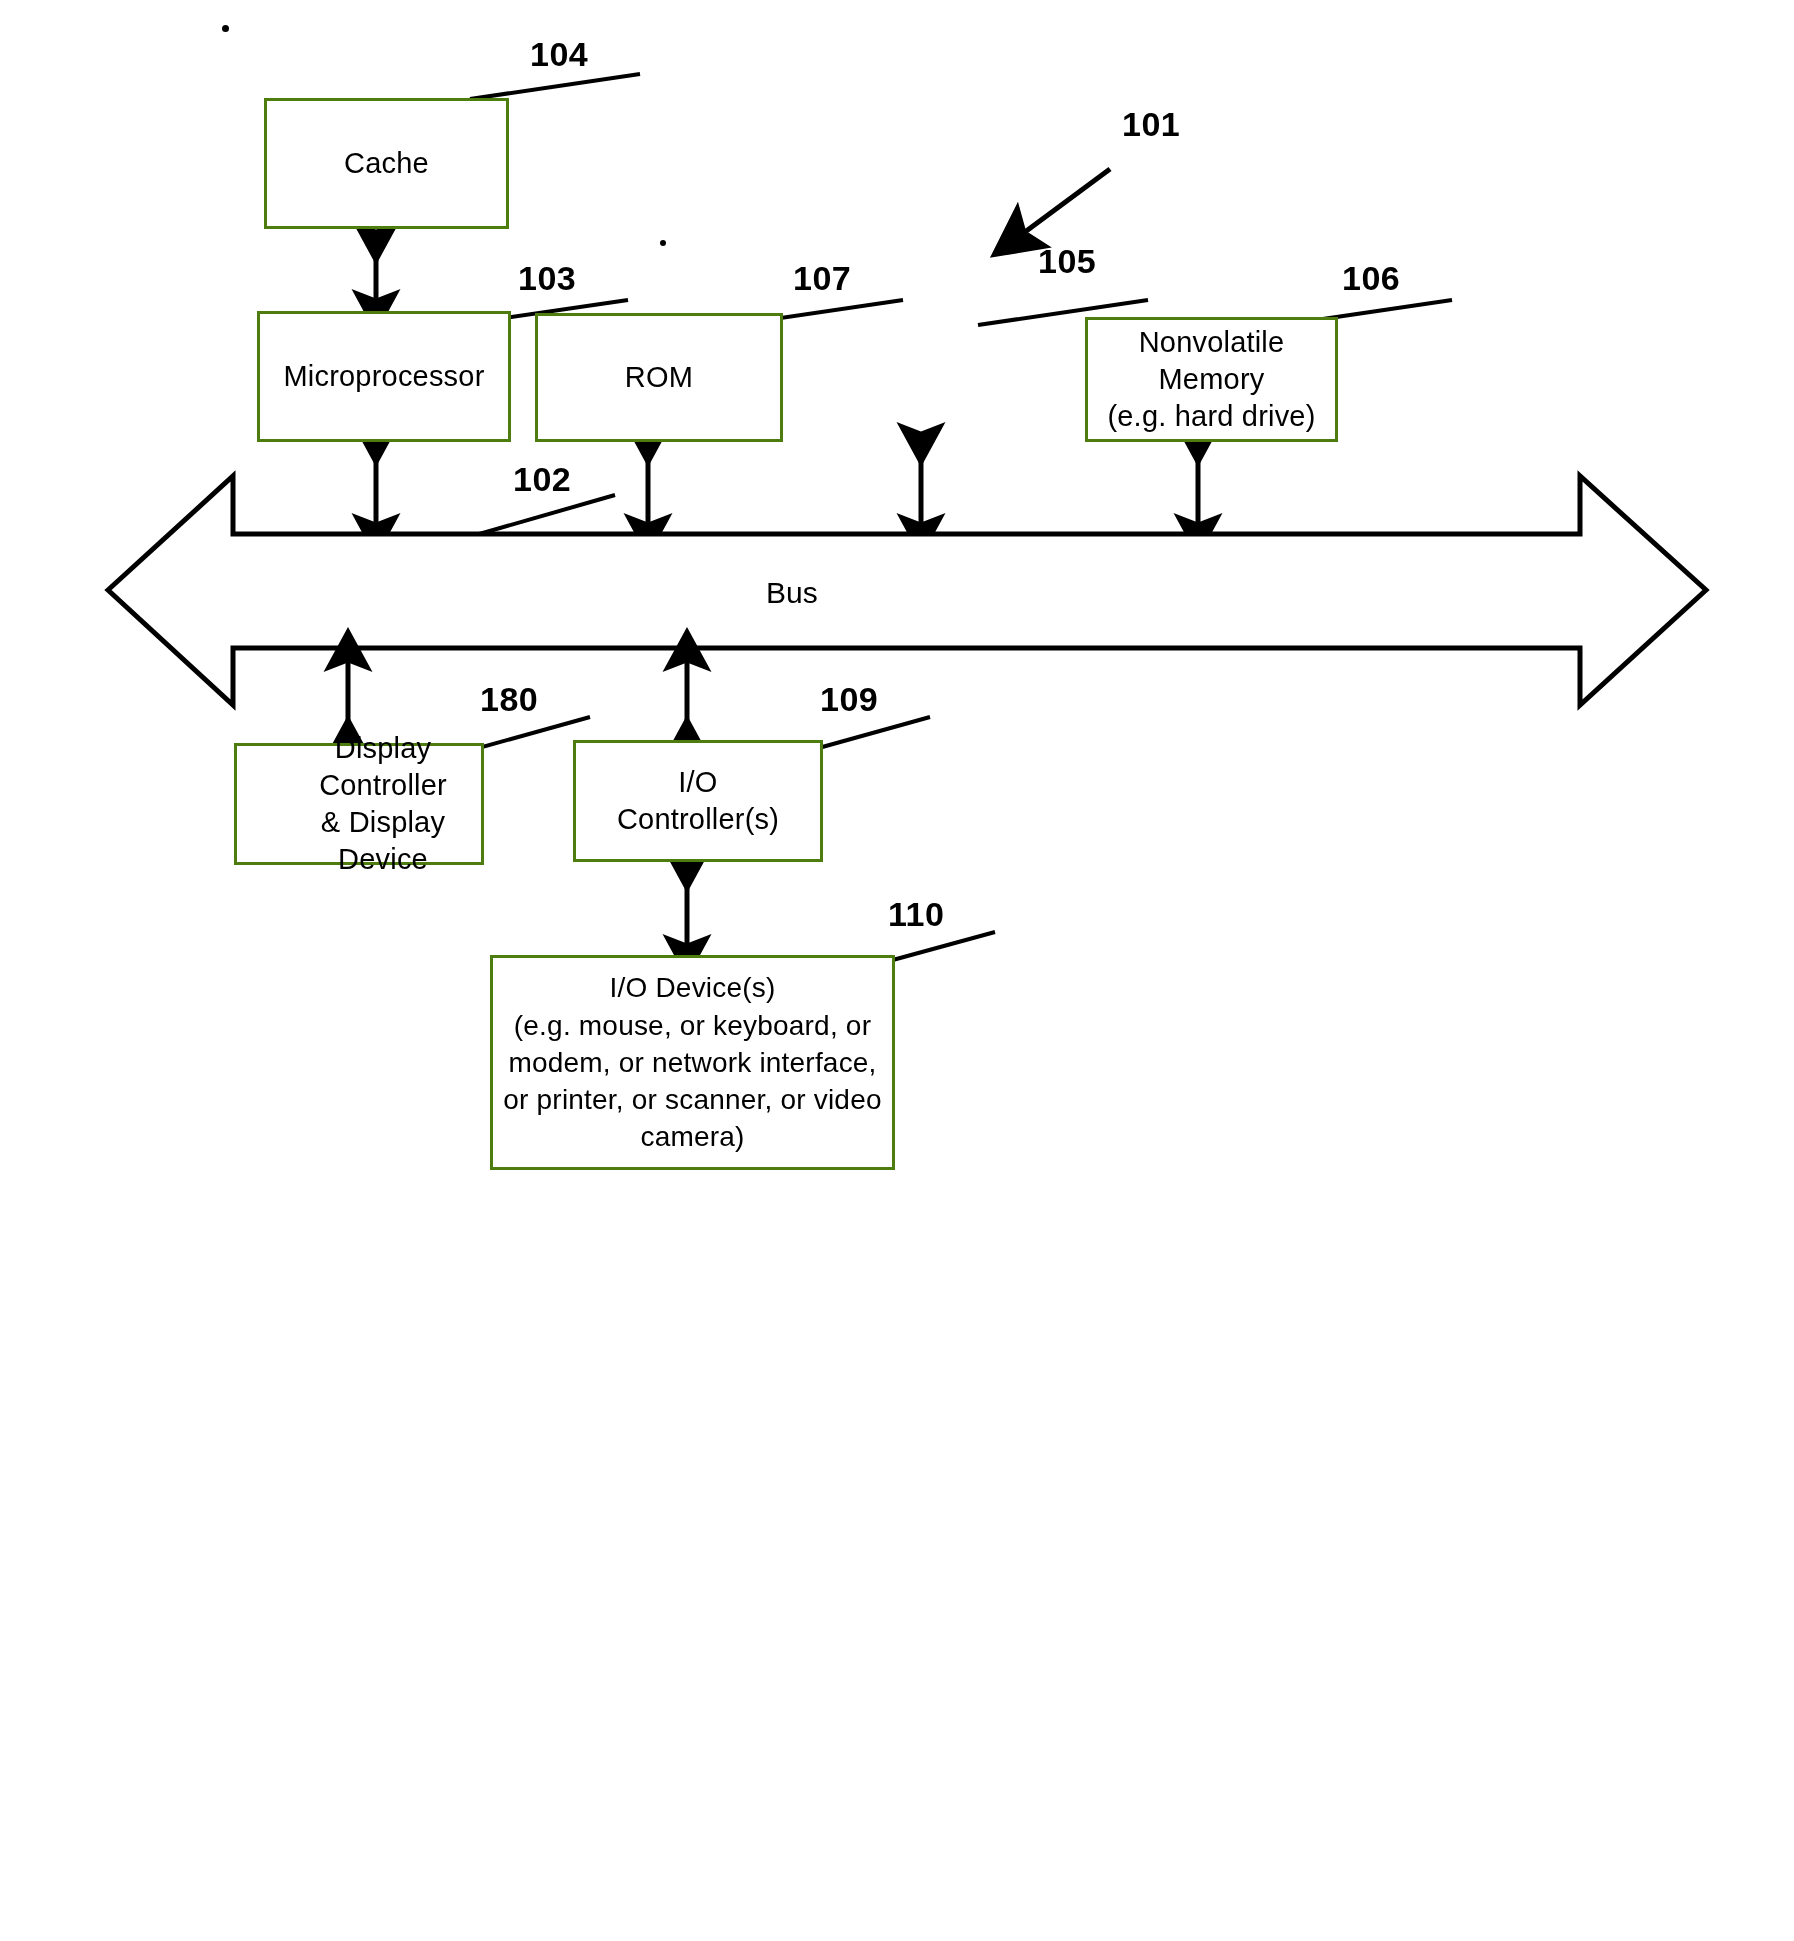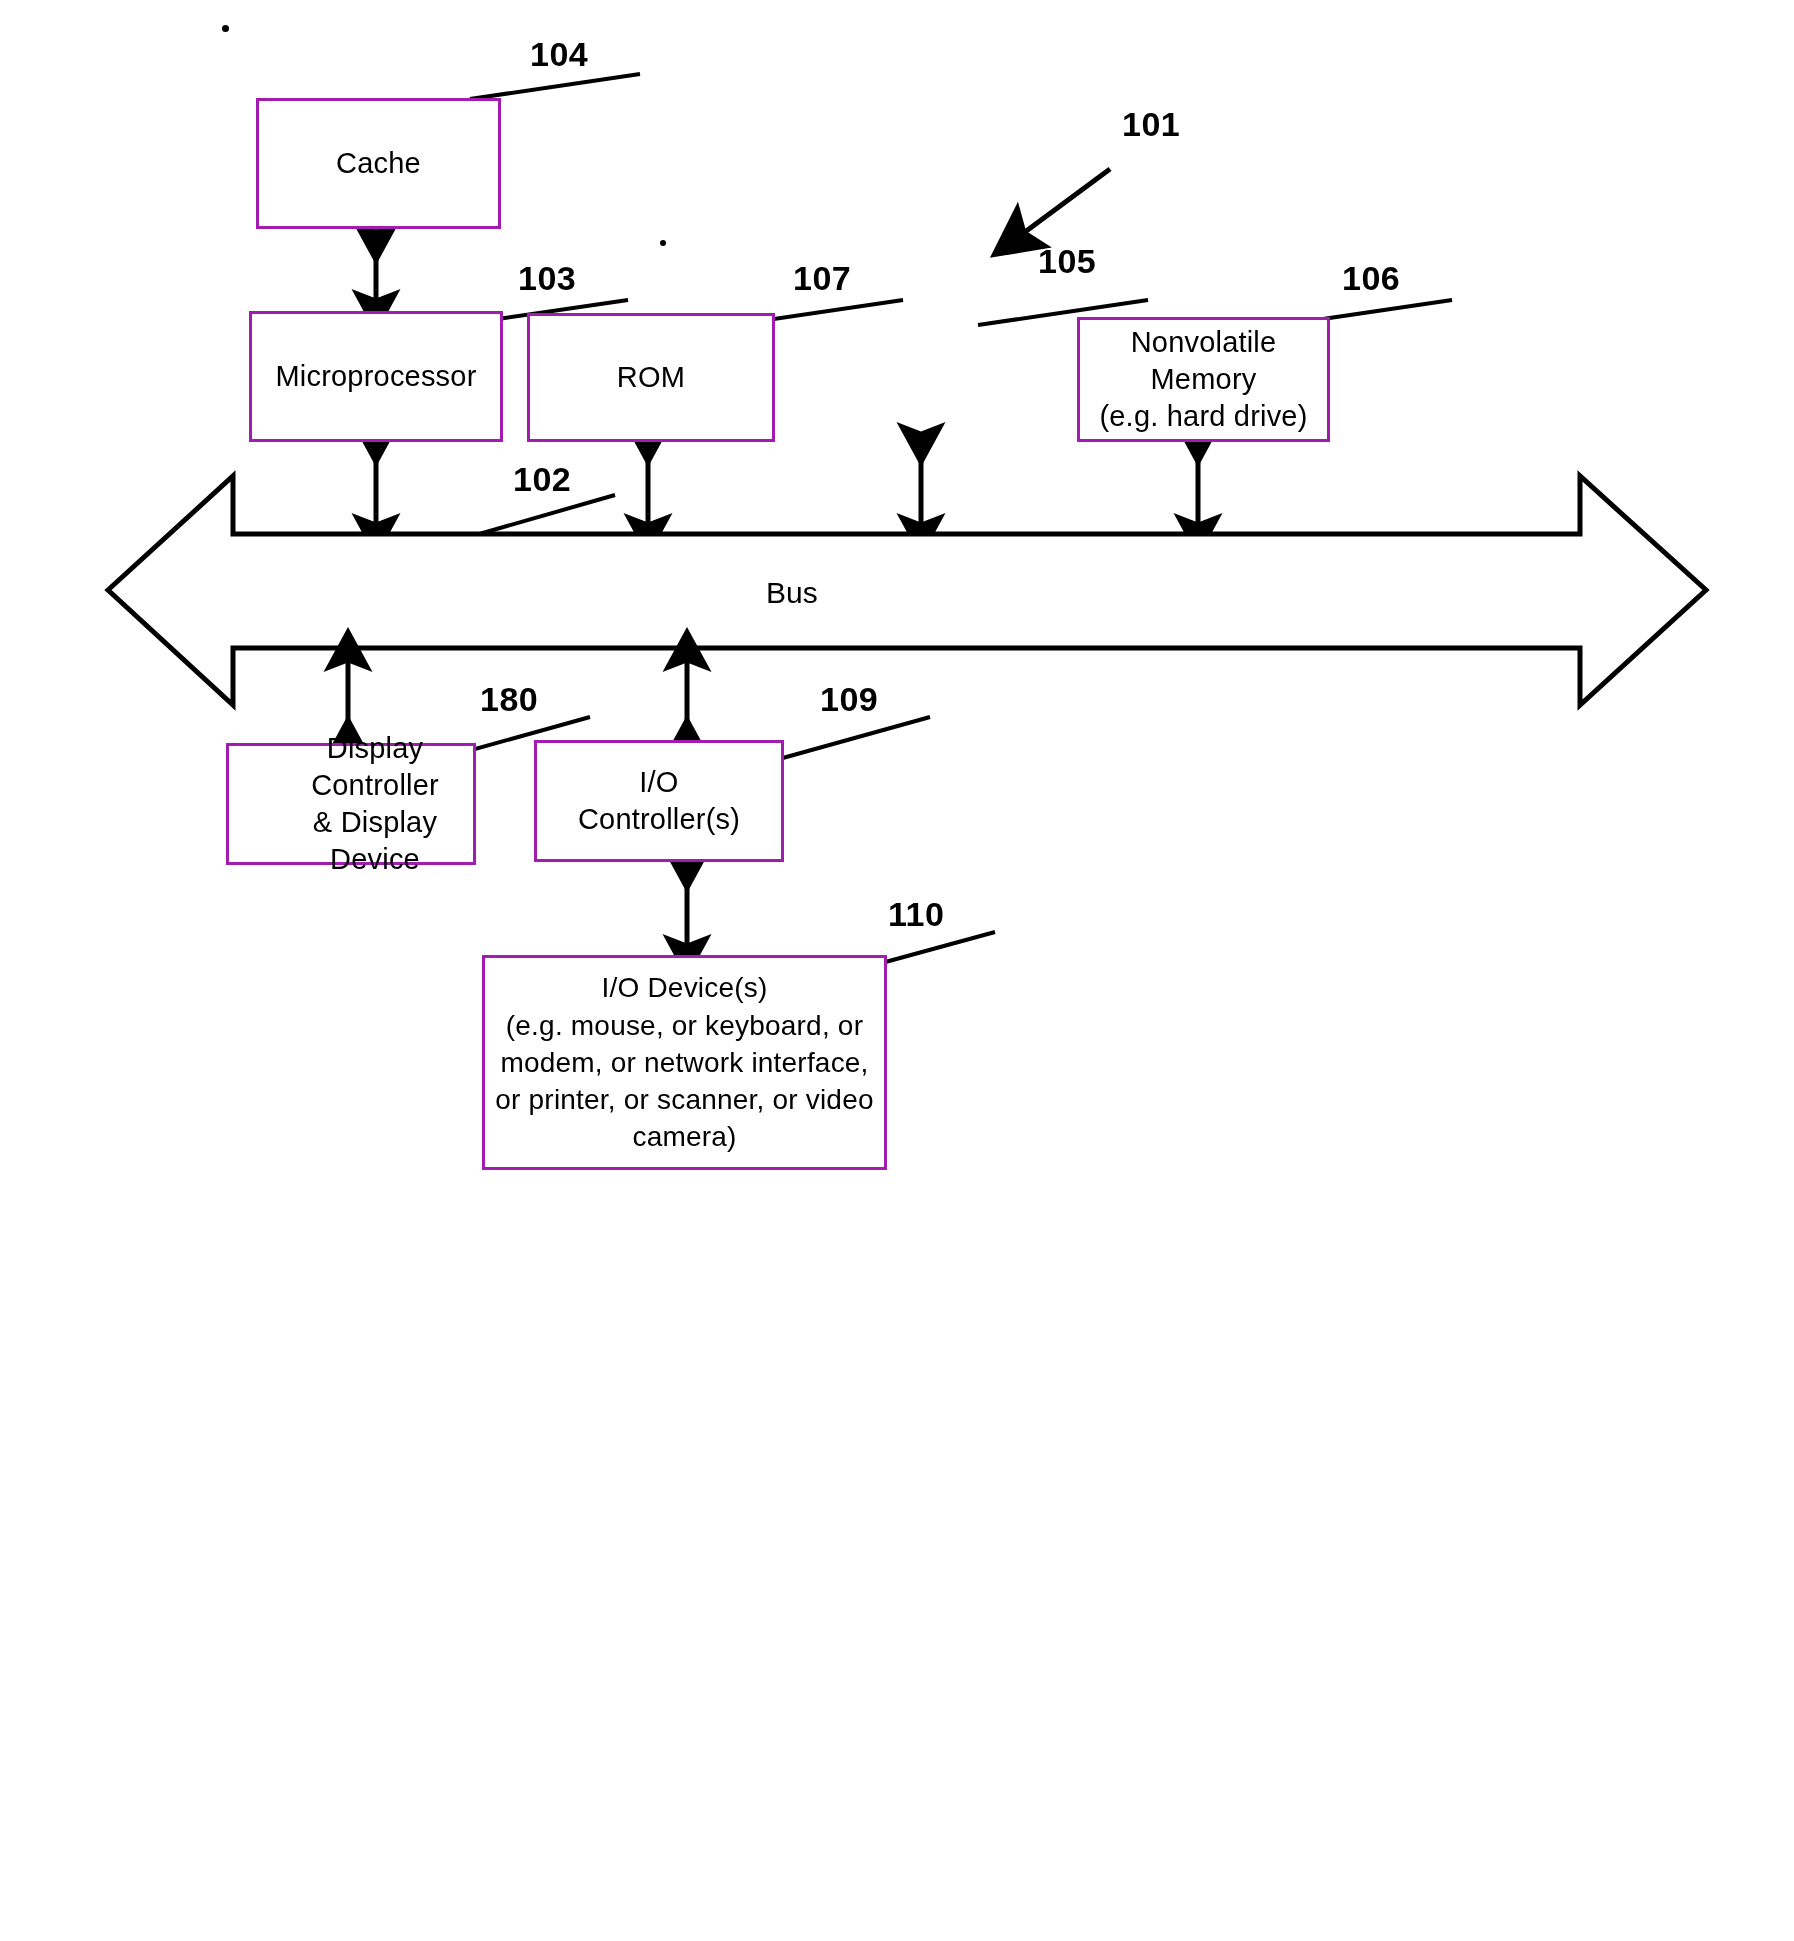--- a/index.html
+++ b/index.html
@@ -21,29 +21,30 @@
   .svg-layer {
     position: absolute;
     left: 0;
     top: 0;
     width: 1794px;
     height: 1941px;
   }
   .box {
     position: absolute;
     box-sizing: border-box;
-    border: 3px solid #a21caf;
+    border: 3px solid #4d7c0f;
     background: #ffffff;
     display: flex;
     align-items: center;
     justify-content: center;
     text-align: center;
     font-size: 29px;
     line-height: 1.28;
     letter-spacing: 0.2px;
+    margin-left: 8px;
   }
   .box .inner { padding: 0 8px; white-space: pre-line; }
   .ref {
     position: absolute;
     font-size: 34px;
     font-weight: 700;
     letter-spacing: 0.5px;
     white-space: nowrap;
   }
   .bus-label {
@@ -140,21 +141,21 @@
 (e.g. hard drive)</span>
   </div>
 
   <div class="bus-label" style="left:760px; top:576px;margin-left:6px;">Bus</div>
 
   <div class="box" style="left:226px; top:743px; width:250px; height:122px;padding-left:48px;">
     <span class="inner">Display Controller
 &amp; Display Device</span>
   </div>
 
-  <div class="box" style="left:534px; top:740px; width:250px; height:122px;">
+  <div class="box" style="left:565px; top:740px; width:250px; height:122px;">
     <span class="inner">I/O
 Controller(s)</span>
   </div>
 
   <div class="box" style="left:482px; top:955px; width:405px; height:215px; font-size:28px; line-height:1.33;">
     <span class="inner">I/O Device(s)
 (e.g. mouse, or keyboard, or
 modem, or network interface,
 or printer, or scanner, or video
 camera)</span>

